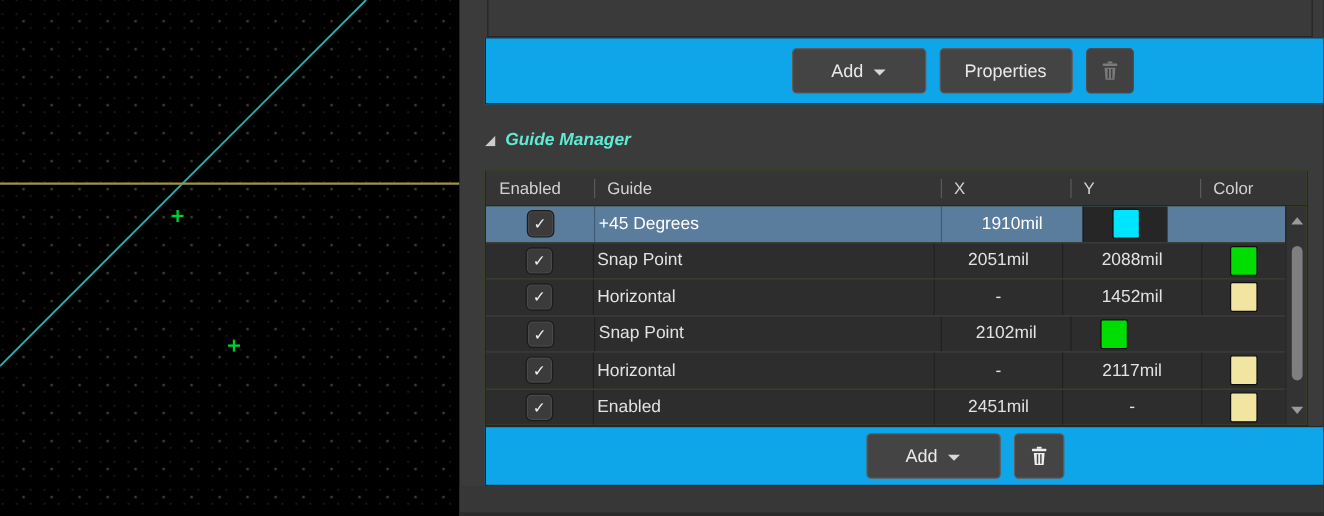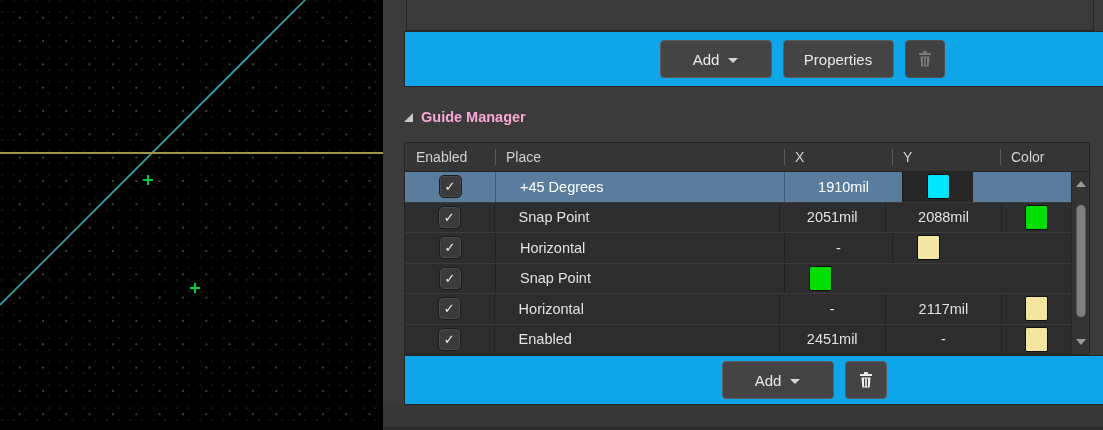--- a/index.html
+++ b/index.html
@@ -34,42 +34,42 @@
   .btn-wide{width:112px;}
   .btn-icon{width:40px;}
   .caret{width:0;height:0;border-left:5px solid transparent;border-right:5px solid transparent;
          border-top:5px solid #d8d8d8;margin-top:2px;}
   .btn.disabled{color:#787878;border-color:#4e4e4e;background:#414141;}
   .trash svg{display:block;}
 
   .section-header{position:absolute;left:21px;top:109px;display:flex;align-items:center;gap:8px;}
   .tri-expanded{width:9px;height:9px;background:#cccccc;
                 clip-path:polygon(100% 0,100% 100%,0 100%);margin-top:1px;}
-  .section-title{color:#f9a8d4;font-weight:bold;font-size:14.5px;}
+  .section-title{color:#5eead4;font-weight:bold;font-size:14.5px;font-style:italic;}
 
   
   .gtable{position:absolute;left:21px;top:142px;width:686px;height:213px;
           border:1px solid #252525;box-sizing:border-box;background:#4d7c0f;
           display:flex;flex-direction:column;}
   .thead{height:29px;flex:0 0 29px;background:#353535;display:flex;align-items:center;
          color:#d2d2d2;font-size:14px;border-bottom:1px solid #242424;box-sizing:border-box;}
   .th{position:relative;height:100%;display:flex;align-items:center;padding-left:11px;
       box-sizing:border-box;}
   .th + .th::before{content:"";position:absolute;left:0;top:6px;bottom:6px;width:1px;background:#5a5a5a;}
   .w-enabled{width:90px;} .w-name{width:289px;} .w-x{width:108px;} .w-y{width:108px;} .w-color{width:71px;}
 
   .tbody{flex:1;display:flex;}
   .rows{width:666px;display:flex;flex-direction:column;}
   .trow{flex:1;display:flex;align-items:stretch;color:#e2e2e2;font-size:14.5px;background:#2d2d2d;}
   .trow + .trow{border-top:1px solid #3a3a3a;}
   .trow.selected{background:#5a7d9e;color:#ffffff;}
   .cell{display:flex;align-items:center;box-sizing:border-box;}
   .cell + .cell{border-left:1px solid rgba(0,0,0,0.28);}
   .c-enabled{width:90px;justify-content:center;}
-  .c-name{width:289px;padding-left:24px;}
+  .c-name{width:289px;padding-left:3px;}
   .c-x{width:108px;justify-content:center;}
   .c-y{width:118px;justify-content:center;}
   .c-color{width:71px;justify-content:center;}
   .trow.selected .c-color{background:#262626;}
 
   .checkbox{width:21px;height:21px;background:#3b3b3b;border:1px solid #1c1c1c;border-radius:5px;
             display:flex;align-items:center;justify-content:center;color:#f0f0f0;font-size:13px;
             box-shadow:inset 0 0 0 1px #4a4a4a;}
   .swatch{width:21px;height:23px;border:1px solid #0e0e0e;border-radius:2px;}
 
@@ -129,21 +129,21 @@
     </div>
 
     <div class="section-header">
       <span class="tri-expanded"></span>
       <span class="section-title">Guide Manager</span>
     </div>
 
     <div class="gtable">
       <div class="thead">
         <div class="th w-enabled">Enabled</div>
-        <div class="th w-name">Place</div>
+        <div class="th w-name">Guide</div>
         <div class="th w-x">X</div>
         <div class="th w-y">Y</div>
         <div class="th w-color">Color</div>
       </div>
       <div class="tbody">
         <div class="rows" id="rows-container">
   <div class="trow selected">
     <div class="cell c-enabled">
       <span class="checkbox">
         <span>✓</span>
@@ -185,33 +185,39 @@
       <span class="checkbox">
         <span>✓</span>
       </span>
     </div>
     <div class="cell c-name">
                 <span>Horizontal</span>
               </div>
     <div class="cell c-x">
                 <span>-</span>
               </div>
+    <div class="cell c-y">
+                <span>1452mil</span>
+              </div>
     <div class="cell c-color">
       <span class="swatch" style="background: rgb(242, 229, 162);"></span>
     </div>
   </div>
 
   <div class="trow">
     <div class="cell c-enabled">
       <span class="checkbox">
         <span>✓</span>
       </span>
     </div>
     <div class="cell c-name">
                 <span>Snap Point</span>
+              </div>
+    <div class="cell c-x">
+                <span>2102mil</span>
               </div>
     <div class="cell c-color">
       <span class="swatch" style="background: rgb(0, 221, 0);"></span>
     </div>
   </div>
 
   <div class="trow">
     <div class="cell c-enabled">
       <span class="checkbox">
         <span>✓</span>

